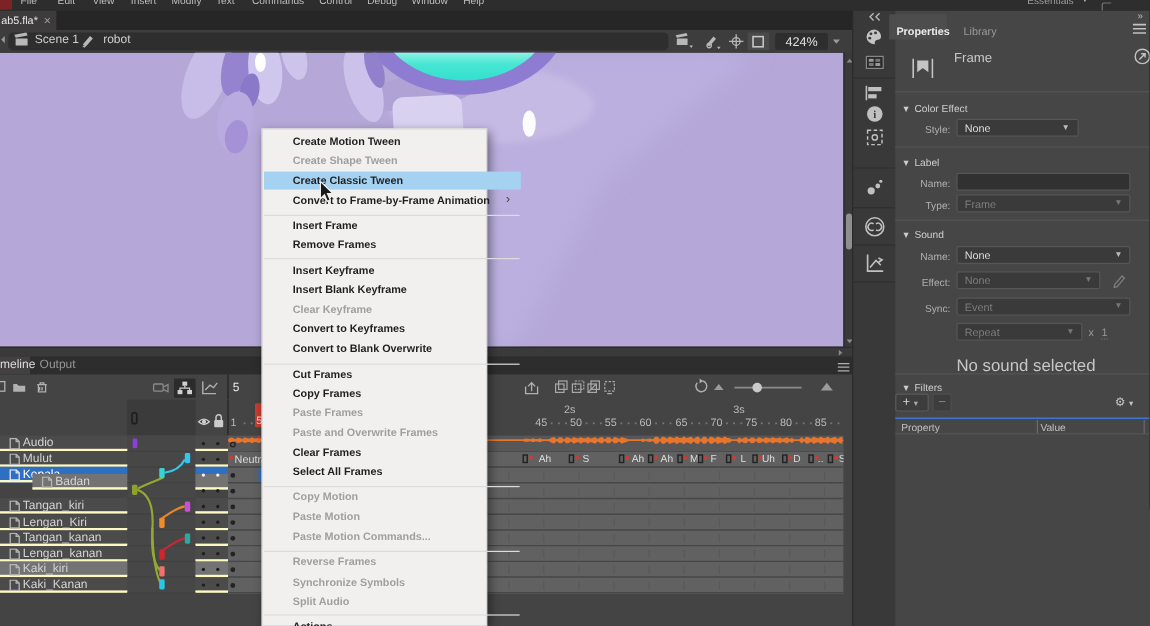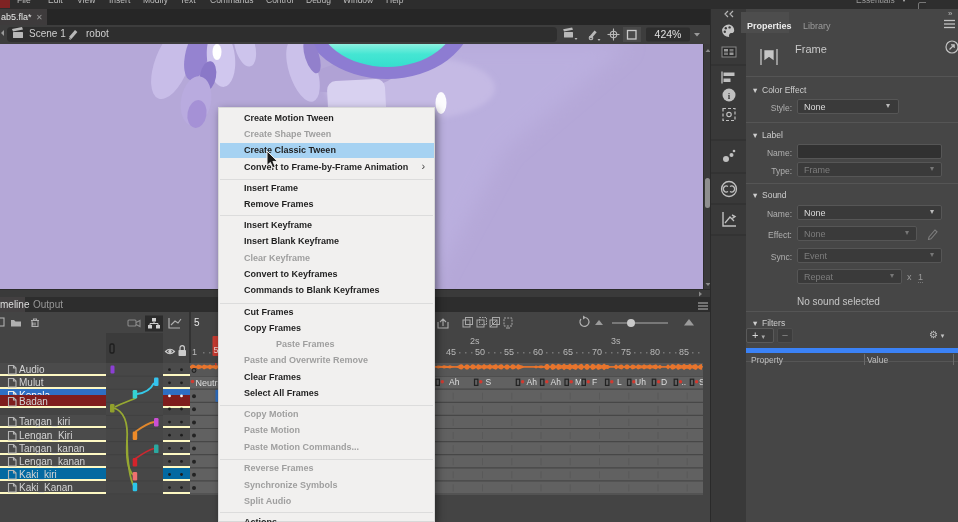--- a/index.html
+++ b/index.html
@@ -36,21 +36,21 @@
   
   #dockstrip{left:710px;top:9px;width:36px;height:513px;background:#393939;border-left:1px solid #2a2a2a;box-sizing:border-box;}
   
   #props{left:746px;top:9px;width:212px;height:513px;background:#464646;}
   .sechead{position:absolute;left:7px;font-size:8.5px;color:#cecece;}
   .plabel{position:absolute;font-size:8.5px;color:#b0b0b0;text-align:right;width:38px;left:8px !important;}
   .pfield{position:absolute;background:#3a3a3a;border:1px solid #565656;border-radius:2px;box-sizing:border-box;font-size:9px;color:#dcdcdc;padding:1.5px 6px;}
   .pfield.gray{color:#7d7d7d;}
   .divider{position:absolute;left:0;width:212px;height:1px;background:#555;}
   
-  #ctxmenu{left:217.5px;top:107px;width:217px;height:415px;background:#f1f0ef;
+  #ctxmenu{left:217.5px;top:107px;width:188px;height:415px;background:#f1f0ef;
            box-shadow:2px 3px 8px rgba(0,0,0,.45);border:1px solid #d8d8d8;box-sizing:border-box;}
   #ctxmenu .item{position:absolute;left:0;width:100%;height:16px;font-size:9px;font-weight:bold;color:#1f1f1f;}
   #ctxmenu .item span{position:absolute;left:25.5px;top:2.5px;white-space:nowrap;}
   #ctxmenu .item.gray{color:#9f9f9f;}
   #ctxmenu .sep{position:absolute;left:1px;width:213px;height:1px;background:#dcdcdc;}
   #hl{position:absolute;left:1px;top:35px;width:214px;height:15px;background:#a6d2f2;}
 </style>
 </head>
 <body>
 
@@ -321,21 +321,21 @@
   </svg>
   <span class="nm" style="color:#d4d4d4;">Mulut</span>
 </div>
 <div class="lrow" style="top:92.2px;background:#2e6fc4;">
   <svg style="position:absolute;left:7px;top:2px" width="10" height="10" viewBox="0 0 10 10">
     <path d="M1.5,0.5 h5 l2.5,2.5 v6 h-7.5 z" fill="none" stroke="#e8e8e8" stroke-width="1.1"></path>
     <path d="M6.5,0.5 v2.5 h2.5" fill="none" stroke="#e8e8e8" stroke-width="1.1"></path>
   </svg>
   <span class="nm" style="color:#ffffff;">Kepala</span>
 </div>
-<div class="lrow" style="top:98px;background:#7f1d1d;">
+<div class="lrow" style="top:98px;background:#737373;margin-left:27px;">
   <svg style="position:absolute;left:7px;top:2px" width="10" height="10" viewBox="0 0 10 10">
     <path d="M1.5,0.5 h5 l2.5,2.5 v6 h-7.5 z" fill="none" stroke="#b5b5b5" stroke-width="1.1"></path>
     <path d="M6.5,0.5 v2.5 h2.5" fill="none" stroke="#b5b5b5" stroke-width="1.1"></path>
   </svg>
   <span class="nm" style="color:#d4d4d4;">Badan</span>
 </div>
 <div class="lrow" style="top:118.4px;background:#4b4b4b;">
   <svg style="position:absolute;left:7px;top:2px" width="10" height="10" viewBox="0 0 10 10">
     <path d="M1.5,0.5 h5 l2.5,2.5 v6 h-7.5 z" fill="none" stroke="#b5b5b5" stroke-width="1.1"></path>
     <path d="M6.5,0.5 v2.5 h2.5" fill="none" stroke="#b5b5b5" stroke-width="1.1"></path>
@@ -356,21 +356,21 @@
   </svg>
   <span class="nm" style="color:#d4d4d4;">Tangan_kanan</span>
 </div>
 <div class="lrow" style="top:157.7px;background:#4b4b4b;">
   <svg style="position:absolute;left:7px;top:2px" width="10" height="10" viewBox="0 0 10 10">
     <path d="M1.5,0.5 h5 l2.5,2.5 v6 h-7.5 z" fill="none" stroke="#b5b5b5" stroke-width="1.1"></path>
     <path d="M6.5,0.5 v2.5 h2.5" fill="none" stroke="#b5b5b5" stroke-width="1.1"></path>
   </svg>
   <span class="nm" style="color:#d4d4d4;">Lengan_kanan</span>
 </div>
-<div class="lrow" style="top:170.8px;background:#0369a1;">
+<div class="lrow" style="top:170.8px;background:#737373;">
   <svg style="position:absolute;left:7px;top:2px" width="10" height="10" viewBox="0 0 10 10">
     <path d="M1.5,0.5 h5 l2.5,2.5 v6 h-7.5 z" fill="none" stroke="#b5b5b5" stroke-width="1.1"></path>
     <path d="M6.5,0.5 v2.5 h2.5" fill="none" stroke="#b5b5b5" stroke-width="1.1"></path>
   </svg>
   <span class="nm" style="color:#d4d4d4;">Kaki_kiri</span>
 </div>
 <div class="lrow" style="top:183.89999999999998px;background:#4b4b4b;">
   <svg style="position:absolute;left:7px;top:2px" width="10" height="10" viewBox="0 0 10 10">
     <path d="M1.5,0.5 h5 l2.5,2.5 v6 h-7.5 z" fill="none" stroke="#b5b5b5" stroke-width="1.1"></path>
     <path d="M6.5,0.5 v2.5 h2.5" fill="none" stroke="#b5b5b5" stroke-width="1.1"></path>
@@ -756,29 +756,29 @@
   <svg style="position:absolute;left:180px;top:217px" width="14" height="14">
       <path d="M3,11 l6,-7 l2,1.8 l-6,7 l-2.5,0.7 z" fill="none" stroke="#7d7d7d" stroke-width="1.1"></path>
     </svg>
   <span class="plabel" style="left:15px;top:243px;">Sync:</span>
   <div class="pfield gray" style="left:51px;top:239px;width:145px;height:15px;">Event</div>
   <span style="position:absolute;left:184px;top:241px;font-size:8px;color:#777;">▾</span>
   <div class="pfield gray" style="left:51px;top:260px;width:105px;height:15px;">Repeat</div>
   <span style="position:absolute;left:144px;top:262px;font-size:8px;color:#777;">▾</span>
   <span style="position:absolute;left:161px;top:263px;font-size:9px;color:#9a9a9a;">x</span>
   <span style="position:absolute;left:172px;top:263px;font-size:9px;color:#9a9a9a;border-bottom:1px dotted #777;">1</span>
-  <span style="position:absolute;left:51px;top:287px;font-size:10px;color:#c6c6c6;">No sound selected</span>
+  <span style="position:absolute;left:51px;top:287px;font-size:14px;color:#c6c6c6;">No sound selected</span>
   <div class="divider" style="top:302px;"></div>
 
   <span class="sechead" style="top:309px;">▾&nbsp; Filters</span>
   <div style="position:absolute;left:0px;top:319px;width:28px;height:15px;background:#3d3d3d;border:1px solid #5a5a5a;border-radius:2px;color:#d8d8d8;font-size:11px;text-align:left;padding-left:5px;box-sizing:border-box;">+ <span style="font-size:7px;color:#aaa;">▾</span></div>
   <div style="position:absolute;left:31px;top:319px;width:16px;height:15px;background:#3d3d3d;border:1px solid #4d4d4d;border-radius:2px;color:#8a8a8a;font-size:11px;text-align:center;box-sizing:border-box;">−</div>
   <span style="position:absolute;left:183px;top:320px;font-size:10px;color:#c2c2c2;">⚙ <span style="font-size:7px;">▾</span></span>
 
-  <div style="position:absolute;left:0;top:339px;width:212px;height:14px;border-top:5px solid #3b82f6;border-bottom:1px solid #565656;box-sizing:border-box;">
+  <div style="position:absolute;left:0;top:339px;width:212px;height:14px;border-top:1px solid #3b82f6;border-bottom:1px solid #565656;box-sizing:border-box;">
     <span style="position:absolute;left:5px;top:2px;font-size:8.5px;color:#c0c0c0;">Property</span>
     <span style="position:absolute;left:121px;top:2px;font-size:8.5px;color:#c0c0c0;">Value</span>
     <div style="position:absolute;left:118px;top:1px;width:1px;height:11px;background:#6a6a6a;"></div>
     <div style="position:absolute;left:207px;top:1px;width:1px;height:11px;background:#6a6a6a;"></div>
   </div>
 </div>
 
 <div id="ctxmenu" class="abs">
   <div id="hl"></div>
   <div class="item" style="top:2.5px;">
@@ -808,34 +808,34 @@
   <div class="item" style="top:125.9px;">
       <span>Insert Blank Keyframe</span>
     </div>
   <div class="item gray" style="top:142.4px;">
       <span>Clear Keyframe</span>
     </div>
   <div class="item" style="top:158.6px;">
       <span>Convert to Keyframes</span>
     </div>
   <div class="item" style="top:174.7px;">
-      <span>Commands to Blank Keyframes</span>
+      <span>Convert to Blank Overwrite</span>
     </div>
   <div class="sep" style="top:194.5px;"></div>
   <div class="item" style="top:196.5px;">
       <span>Cut Frames</span>
     </div>
   <div class="item" style="top:212.3px;">
       <span>Copy Frames</span>
     </div>
-  <div class="item gray" style="top:228.3px;margin-left:32px;">
+  <div class="item gray" style="top:228.3px;">
       <span>Paste Frames</span>
     </div>
   <div class="item gray" style="top:244.5px;">
-      <span>Paste and Overwrite Remove</span>
+      <span>Paste and Overwrite Frames</span>
     </div>
   <div class="item" style="top:261.0px;">
       <span>Clear Frames</span>
     </div>
   <div class="item" style="top:277.3px;">
       <span>Select All Frames</span>
     </div>
   <div class="sep" style="top:296.5px;"></div>
   <div class="item gray" style="top:298.5px;">
       <span>Copy Motion</span>

